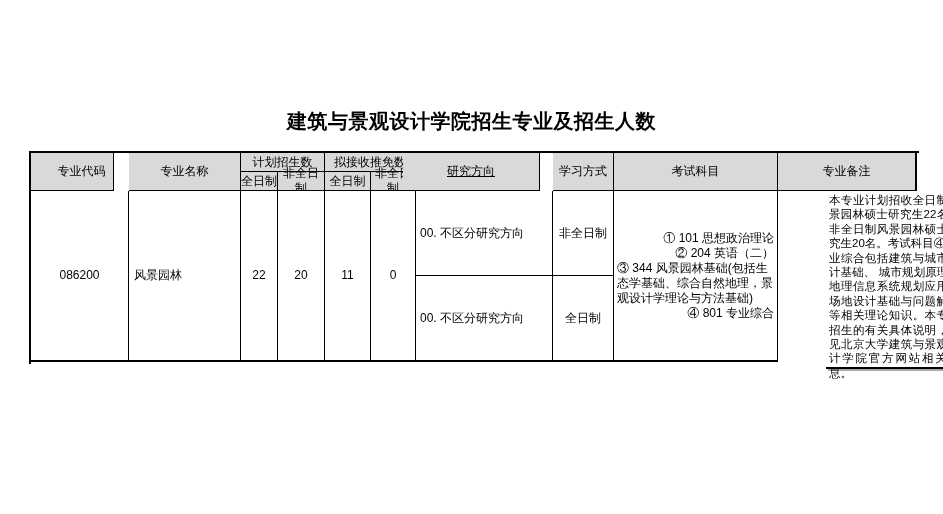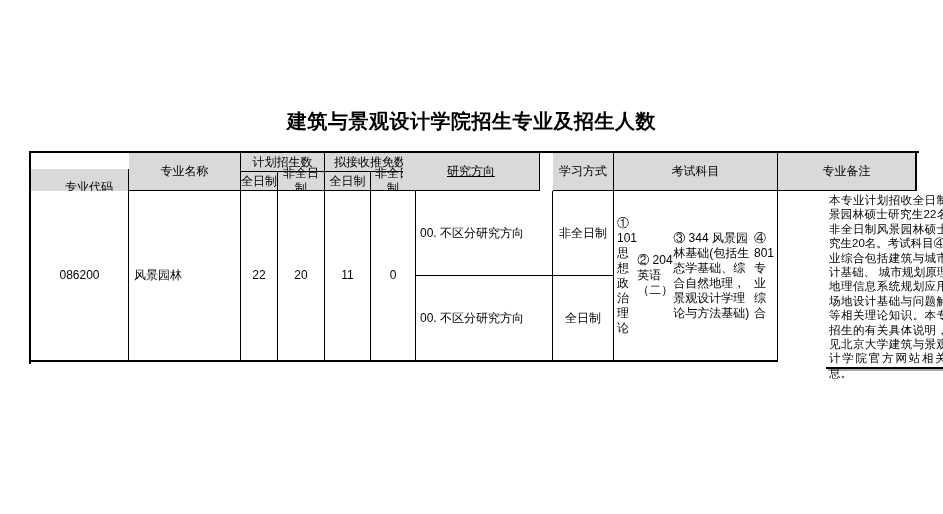--- a/index.html
+++ b/index.html
@@ -72,21 +72,21 @@
     align-items: center;
     justify-content: center;
     font-size: 12px;
     line-height: 15px;
     text-align: center;
     background: #fff;
   }
   .hd { background: #d9d9d9; }
 
   
-  .h-code   { left: 0;   top: 16px;  width: 98px;  height: 38px; padding-left: 19px; }
+  .h-code   { left: 0;   top: 0;  width: 83px;  height: 38px; padding-left: 19px; }
   .h-name   { left: 98px; top: 0; width: 112px; height: 38px; }
   .h-plan   { left: 210px; top: 0;  width: 84px; height: 19px; }
   .h-exempt { left: 294px; top: 0;  width: 91px; height: 19px; }
   .h-pf { left: 210px; top: 19px; width: 37px; height: 19px; }
   .h-pp { left: 247px; top: 19px; width: 47px; height: 19px; }
   .h-ef { left: 294px; top: 19px; width: 46px; height: 19px; }
   .h-ep { left: 340px; top: 19px; width: 45px; height: 19px; }
   .h-dir    { left: 372px; top: 0; width: 137px; height: 38px; text-decoration: underline; }
   .h-mode   { left: 522px; top: 0; width: 61px;  height: 38px; }
   .h-exam   { left: 583px; top: 0; width: 164px; height: 38px; }
@@ -100,21 +100,21 @@
   .b-pp { left: 247px; top: 38px; width: 47px; height: 171px; border-bottom-width: 2px; }
   .b-ef { left: 294px; top: 38px; width: 46px; height: 171px; border-bottom-width: 2px; }
   .b-ep { left: 340px; top: 38px; width: 45px; height: 171px; border-bottom-width: 2px; }
   .b-dir1 { left: 385px; top: 38px;  width: 137px; height: 85px;
             justify-content: flex-start; padding-left: 4px; text-align: left; }
   .b-dir2 { left: 385px; top: 123px; width: 137px; height: 86px; border-bottom-width: 2px;
             justify-content: flex-start; padding-left: 4px; text-align: left; }
   .b-mode1 { left: 522px; top: 38px;  width: 61px; height: 85px; }
   .b-mode2 { left: 522px; top: 123px; width: 61px; height: 86px; border-bottom-width: 2px; }
   .b-exam { left: 583px; top: 38px; width: 164px; height: 171px; border-bottom-width: 2px;
-            flex-direction: row; justify-content: center; align-items: center;
+            flex-direction: column; justify-content: center; align-items: flex-end;
             padding: 0 3px; text-align: left; }
   .b-exam .exam-line { display: block; }
   .b-remark {
     left: 747px; top: 38px; width: 139px; height: 178px;
     border-right-width: 2px; border-bottom-width: 2px;
     box-shadow: 2px 2px 0 #a8a8a8;
     display: block;
     padding: 2px 3px;
     font-size: 11.5px;
     line-height: 14.4px;

